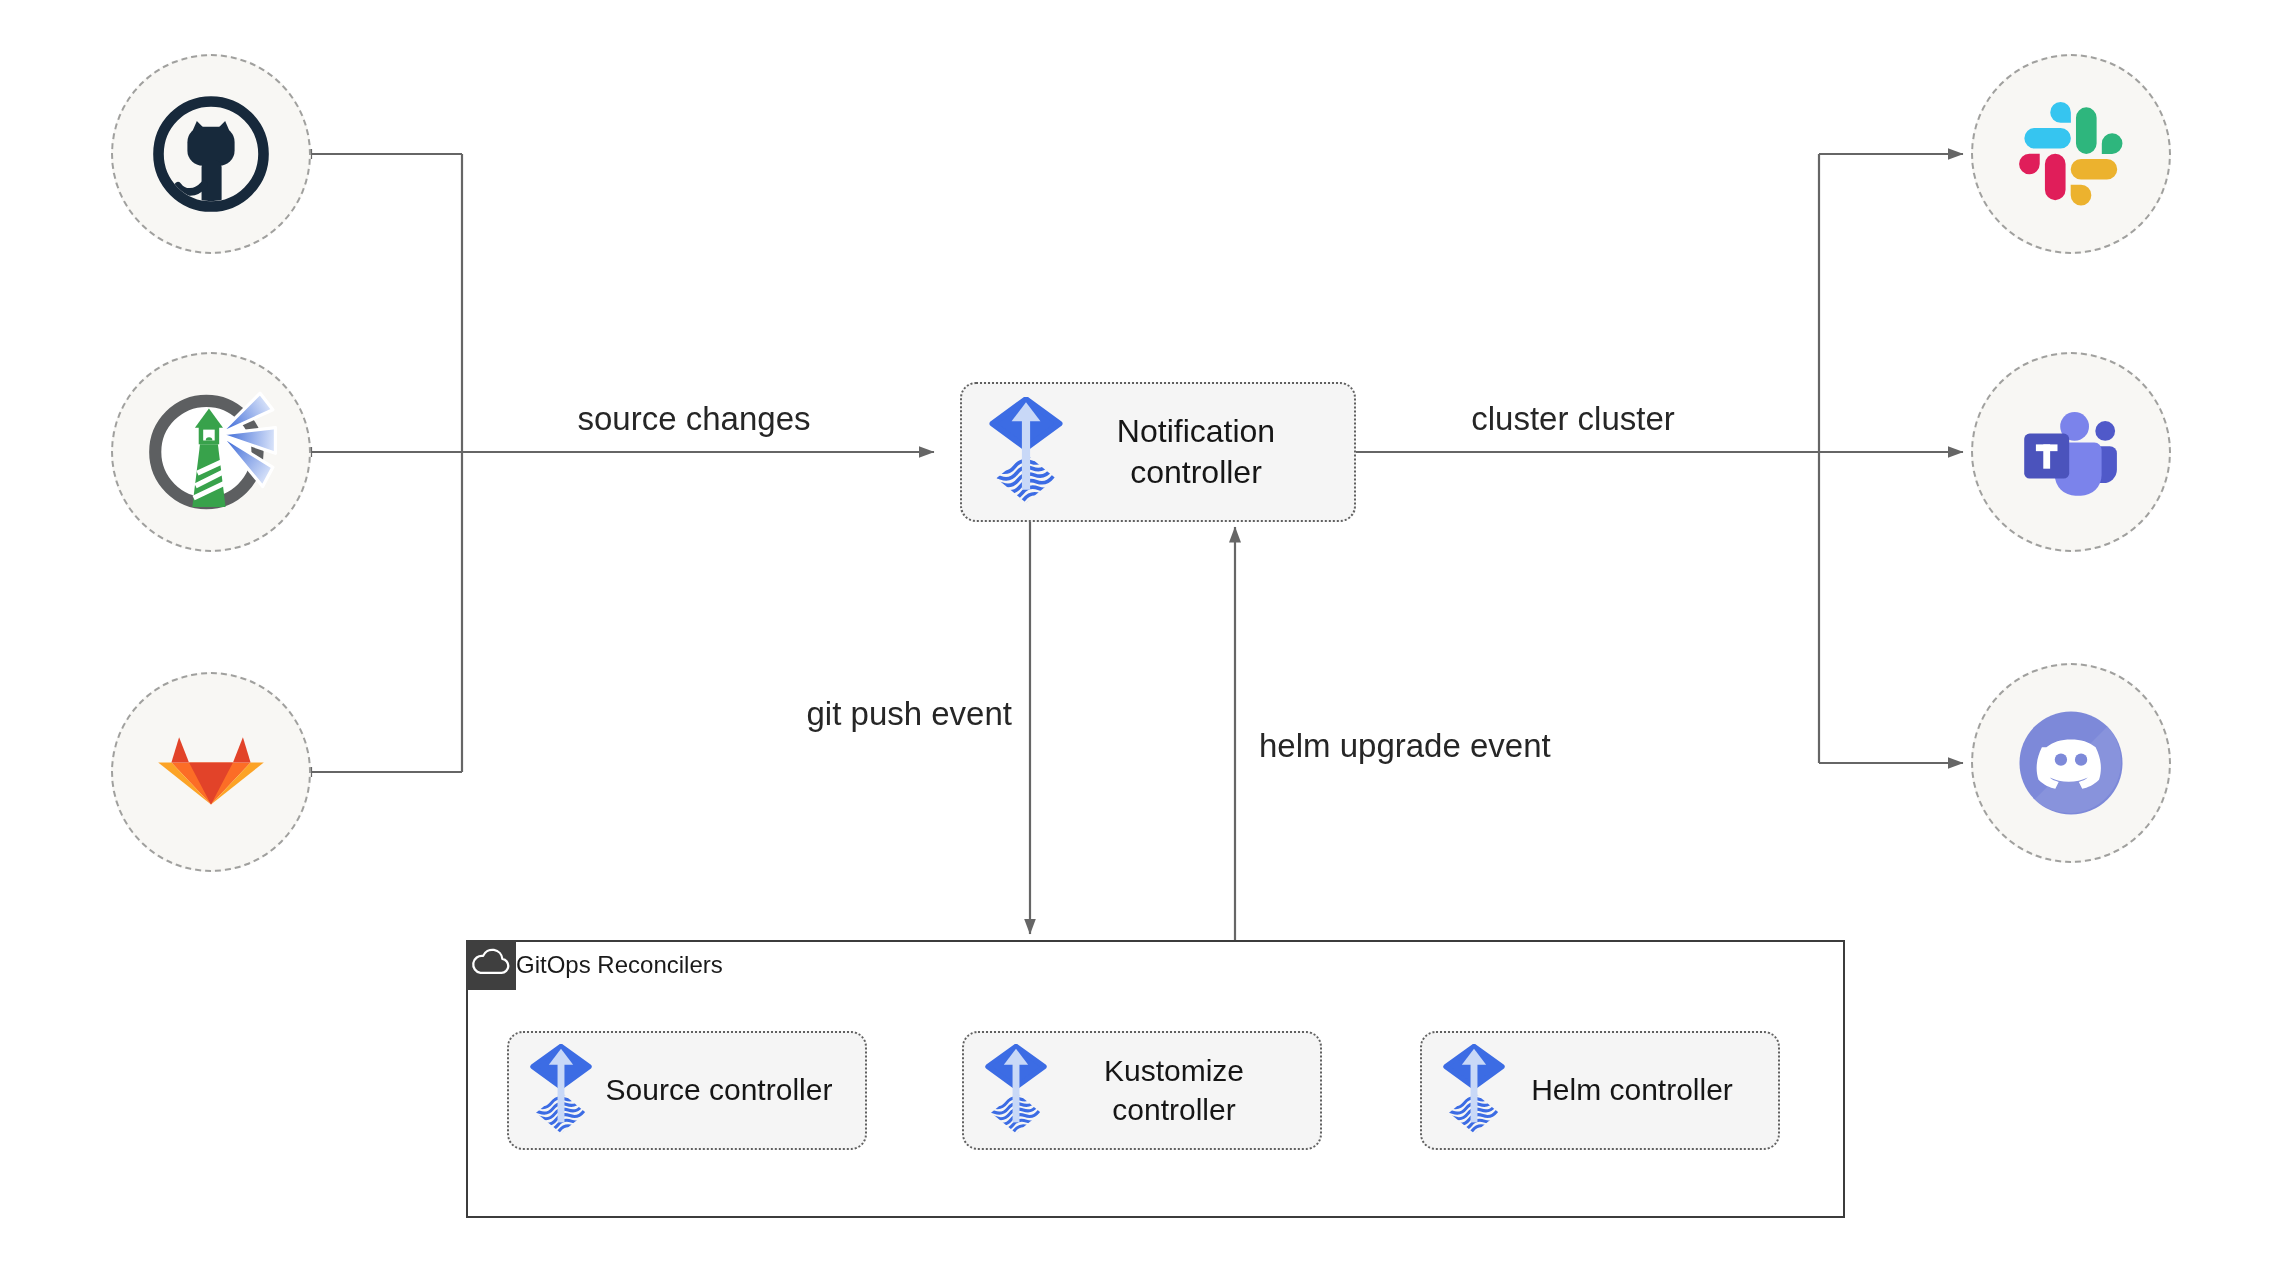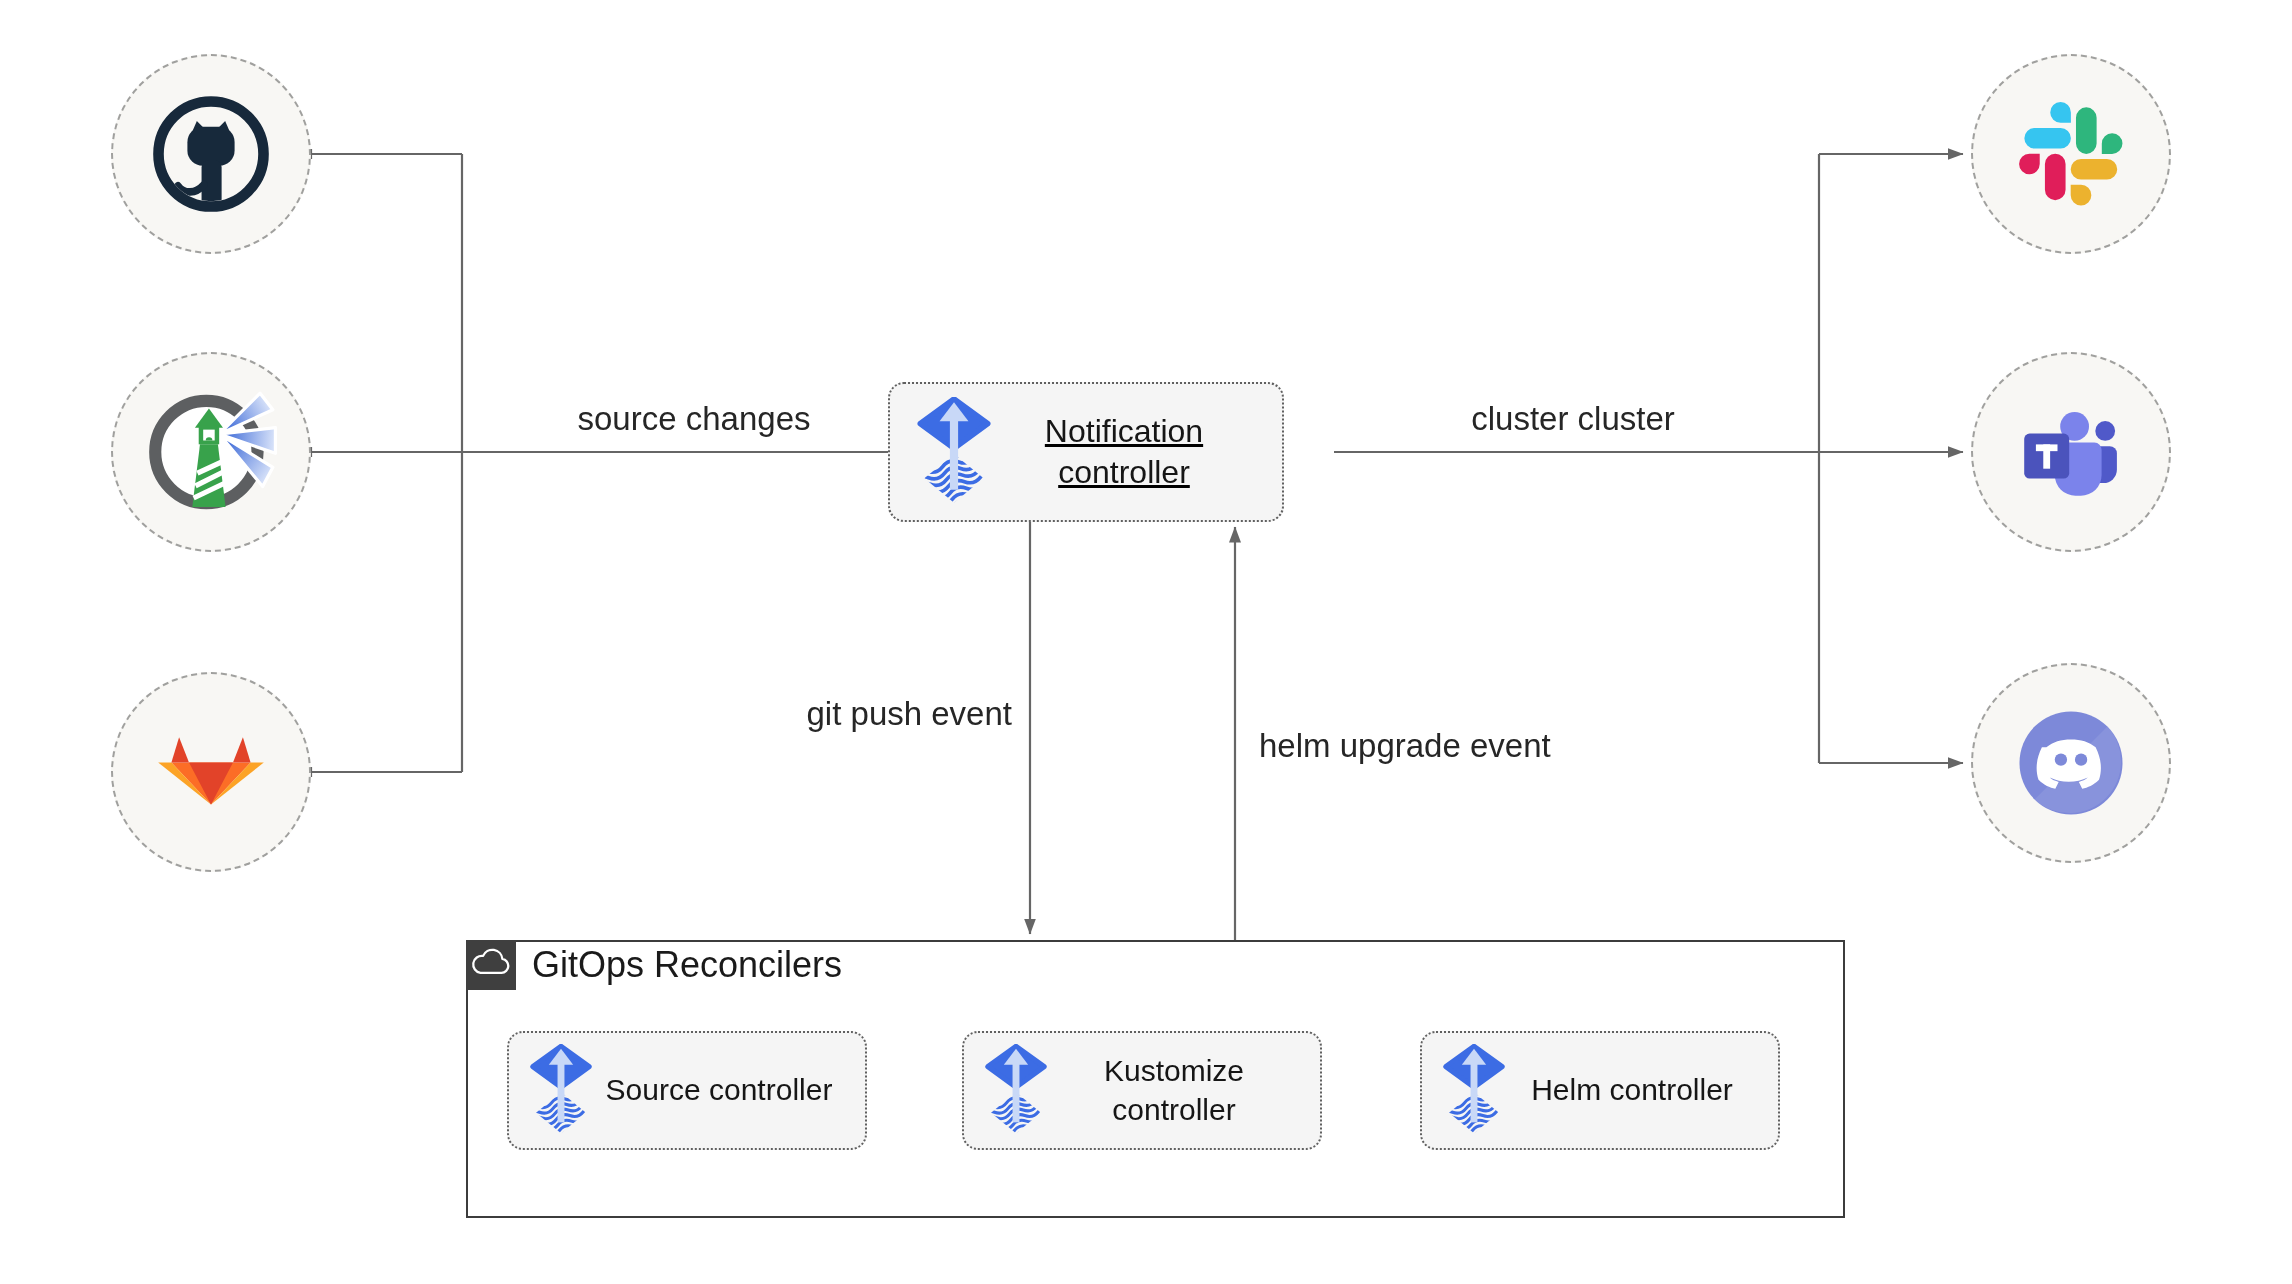--- a/index.html
+++ b/index.html
@@ -12,31 +12,31 @@
     display:flex;align-items:center;justify-content:center;box-sizing:border-box;
   }
   .ctrl-box{
     position:absolute;background:var(--node_fill);
     border:2px dotted var(--node_border);border-radius:16px;
     display:flex;align-items:center;box-sizing:border-box;
   }
   .ctrl-box .label{
     flex:1;text-align:center;color:var(--node_text);line-height:1.28;
   }
-  .notif{left:888px;top:382px;width:396px;height:140px;padding:0 26px;text-decoration:underline;}
+  .notif{left:960px;top:382px;width:396px;height:140px;padding:0 26px;}
   .notif .label{font-size:32px;}
   .small-ctrl{top:1031px;width:360px;height:119px;padding:0 20px;}
   .small-ctrl .label{font-size:30px;}
   .group-box{
     position:absolute;left:466px;top:940px;width:1379px;height:278px;
     border:2px solid var(--group_border);background:#fff;box-sizing:border-box;
   }
   .group-head{position:absolute;left:-2px;top:-2px;display:flex;align-items:center;}
   .group-badge{width:50px;height:50px;background:var(--badge_bg);display:flex;align-items:center;justify-content:center;}
-  .group-title{margin-left:16px;font-size:36px;color:#1a1a1a;white-space:nowrap;}
+  .group-title{font-size:24px;color:#1a1a1a;white-space:nowrap;}
   .edge-label{position:absolute;font-size:33px;color:var(--edge_text);white-space:nowrap;}
   .center-anchor{transform:translate(-50%,-50%);}
   .right-anchor{transform:translate(-100%,-50%);}
   .left-anchor{transform:translate(0,-50%);}
 </style>
 </head>
 <body>
 
 <svg width="0" height="0" style="position:absolute" aria-hidden="true">
   <defs>

